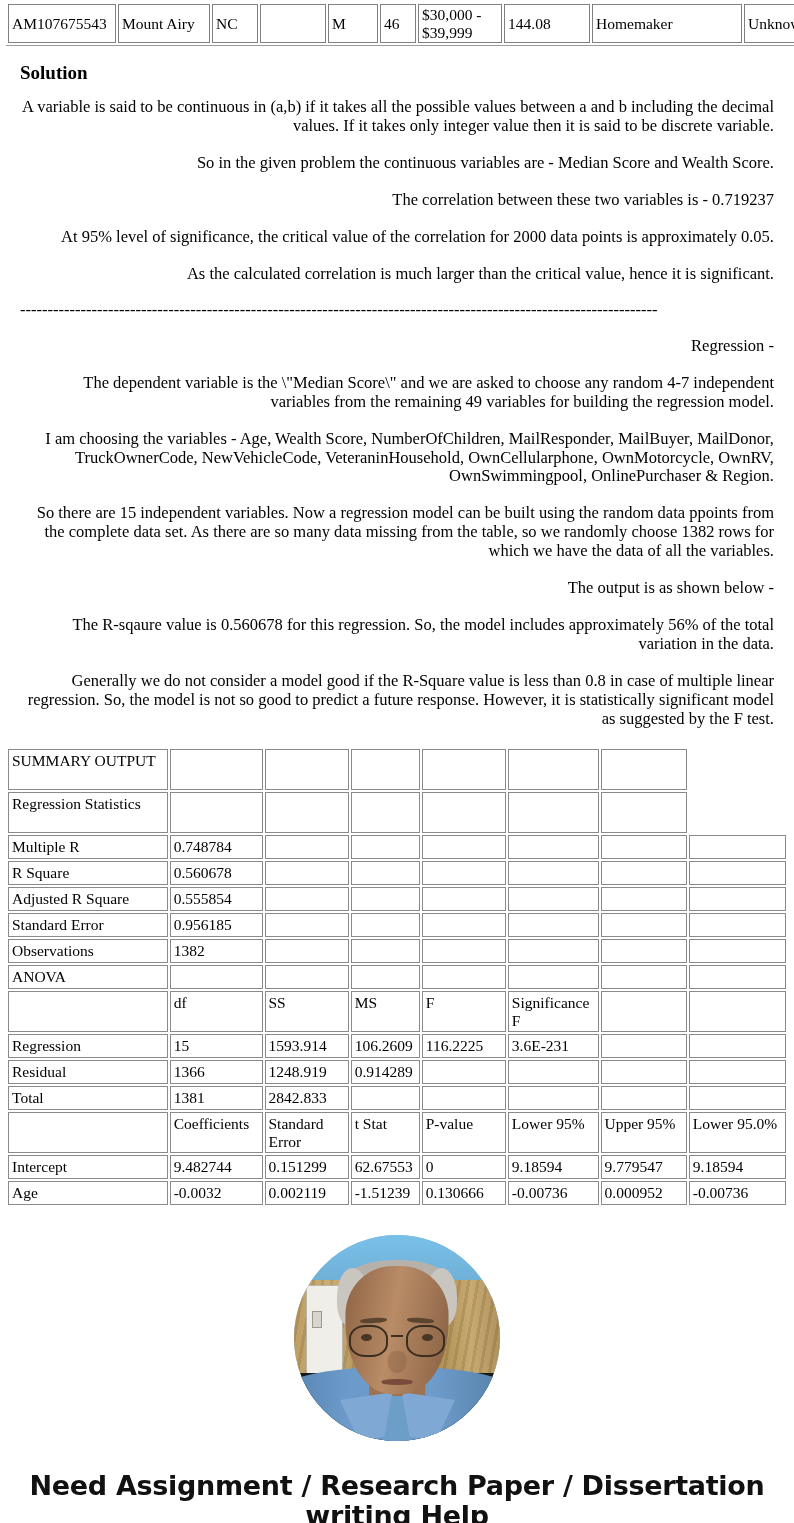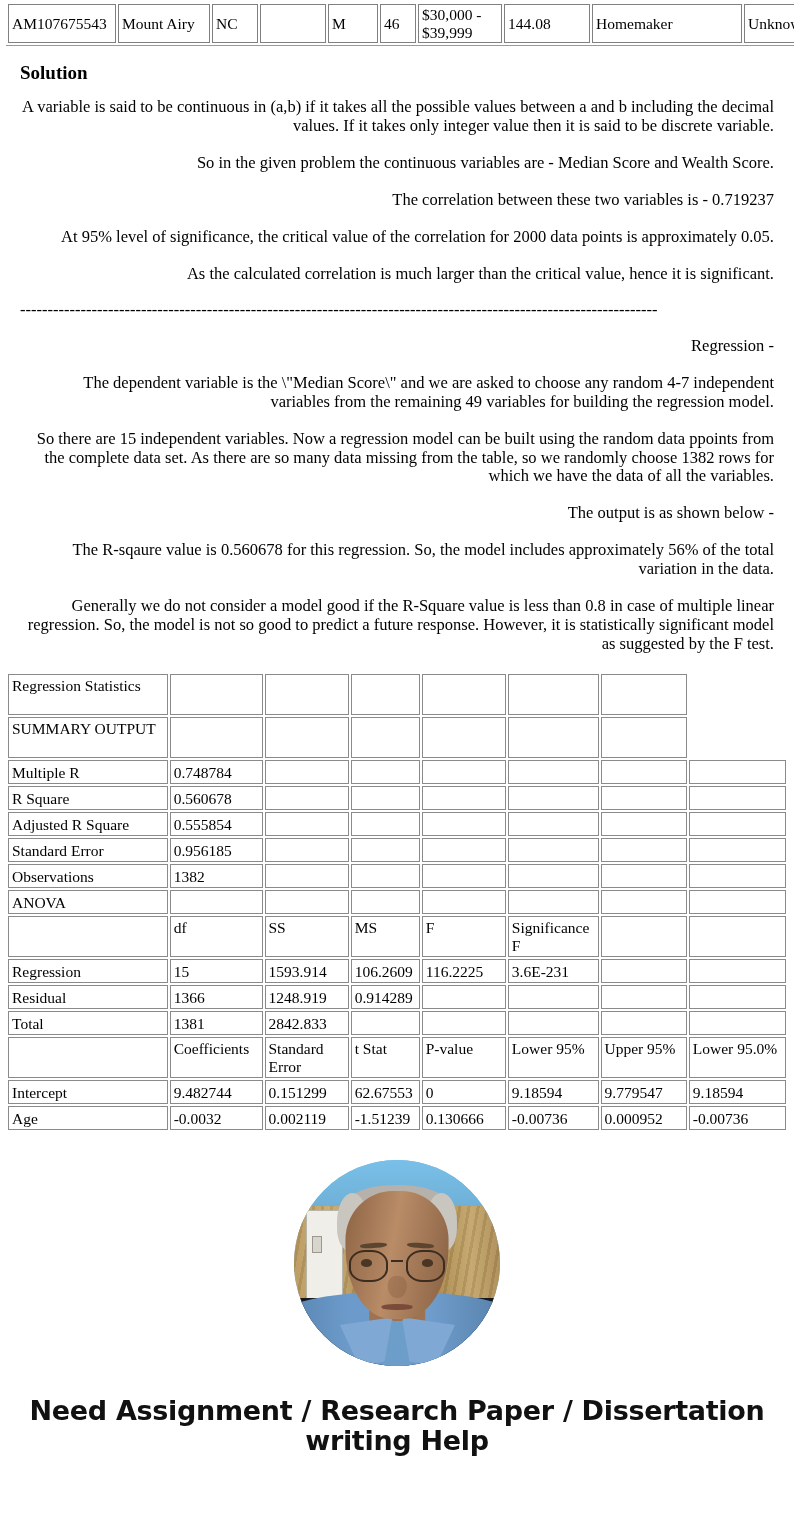--- a/index.html
+++ b/index.html
@@ -294,20 +294,21 @@
     <p class="para">A variable is said to be continuous in (a,b) if it takes all the possible values between a and b including the decimal values. If it takes only integer value then it is said to be discrete variable.</p>
     <p class="para">So in the given problem the continuous variables are - Median Score and Wealth Score.</p>
     <p class="para">The correlation between these two variables is - 0.719237</p>
     <p class="para">At 95% level of significance, the critical value of the correlation for 2000 data points is approximately 0.05.</p>
     <p class="para">As the calculated correlation is much larger than the critical value, hence it is significant.</p>
 
     <p class="dashline">--------------------------------------------------------------------------------------------------------------------</p>
 
     <p class="para">Regression -</p>
     <p class="para">The dependent variable is the \"Median Score\" and we are asked to choose any random 4-7 independent variables from the remaining 49 variables for building the regression model.</p>
+    <p class="para">I am choosing the variables - Age, Wealth Score, NumberOfChildren, MailResponder, MailBuyer, MailDonor, TruckOwnerCode, NewVehicleCode, VeteraninHousehold, OwnCellularphone, OwnMotorcycle, OwnRV, OwnSwimmingpool, OnlinePurchaser &amp; Region.</p>
     <p class="para">So there are 15 independent variables. Now a regression model can be built using the random data ppoints from the complete data set. As there are so many data missing from the table, so we randomly choose 1382 rows for which we have the data of all the variables.</p>
     <p class="para">The output is as shown below -</p>
     <p class="para">The R-sqaure value is 0.560678 for this regression. So, the model includes approximately 56% of the total variation in the data.</p>
     <p class="para">Generally we do not consider a model good if the R-Square value is less than 0.8 in case of multiple linear regression. So, the model is not so good to predict a future response. However, it is statistically significant model as suggested by the F test.</p>
   </div>
 
   <div class="reg-wrap">
     <table class="reg">
       <colgroup>
         <col class="k0">
@@ -315,32 +316,32 @@
           <col class="k2">
           <col class="k3">
         <col class="k4">
           <col class="k5">
           <col class="k6">
           <col class="k7">
       </colgroup>
 
       <tbody>
           <tr class="tall">
+        <td>SUMMARY OUTPUT</td>
+        <td></td>
+        <td></td>
+        <td></td>
+        <td></td>
+        <td></td>
+        <td></td>
+        <td class="noborder"></td>
+      </tr>
+
+      <tr class="tall">
         <td>Regression Statistics</td>
-        <td></td>
-        <td></td>
-        <td></td>
-        <td></td>
-        <td></td>
-        <td></td>
-        <td class="noborder"></td>
-      </tr>
-
-      <tr class="tall">
-        <td>SUMMARY OUTPUT</td>
         <td></td>
         <td></td>
         <td></td>
         <td></td>
         <td></td>
         <td></td>
         <td class="noborder"></td>
       </tr>
 
       <tr>

